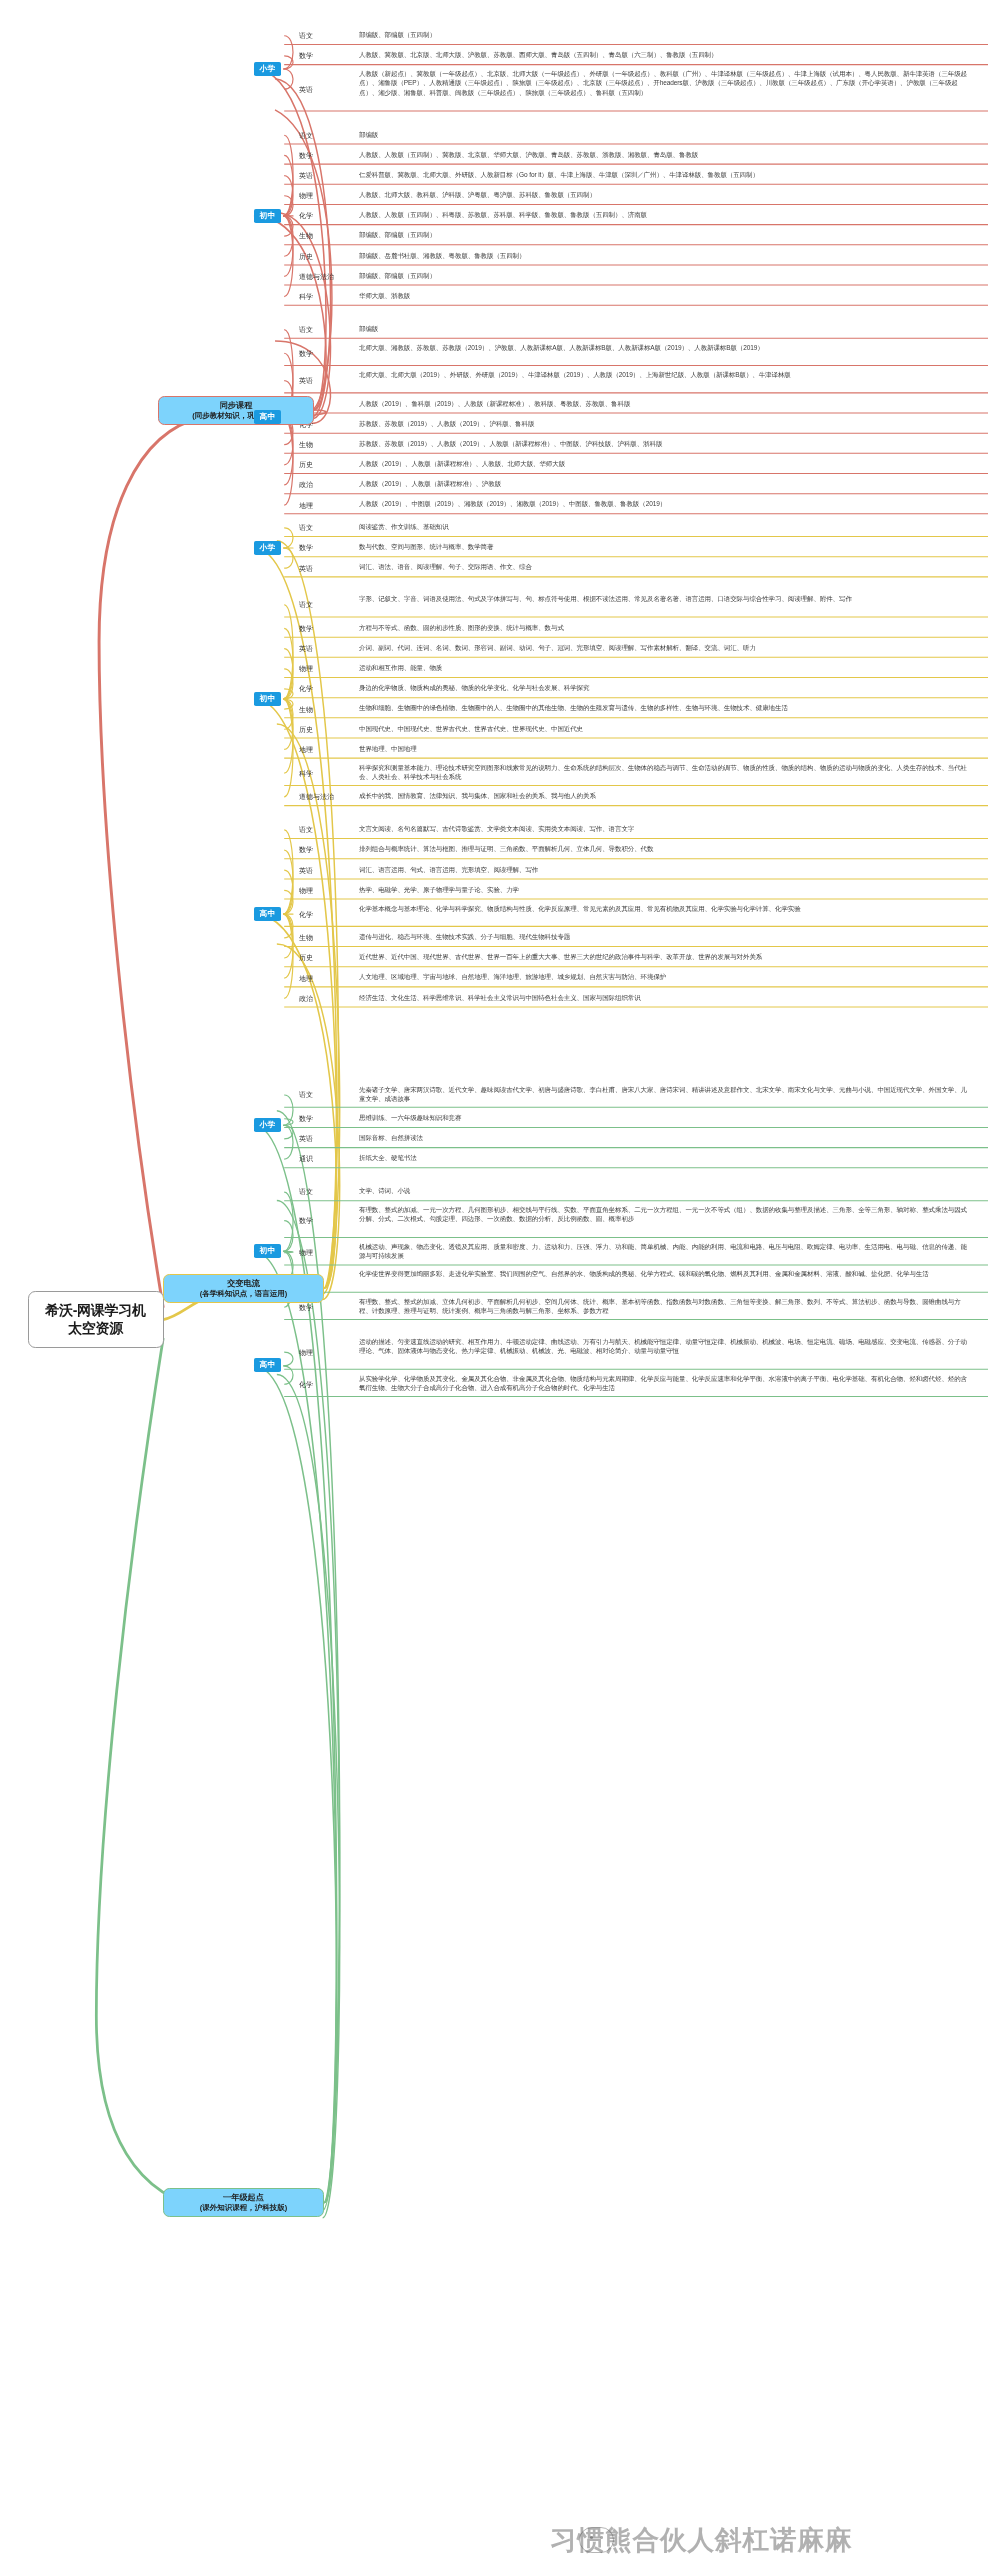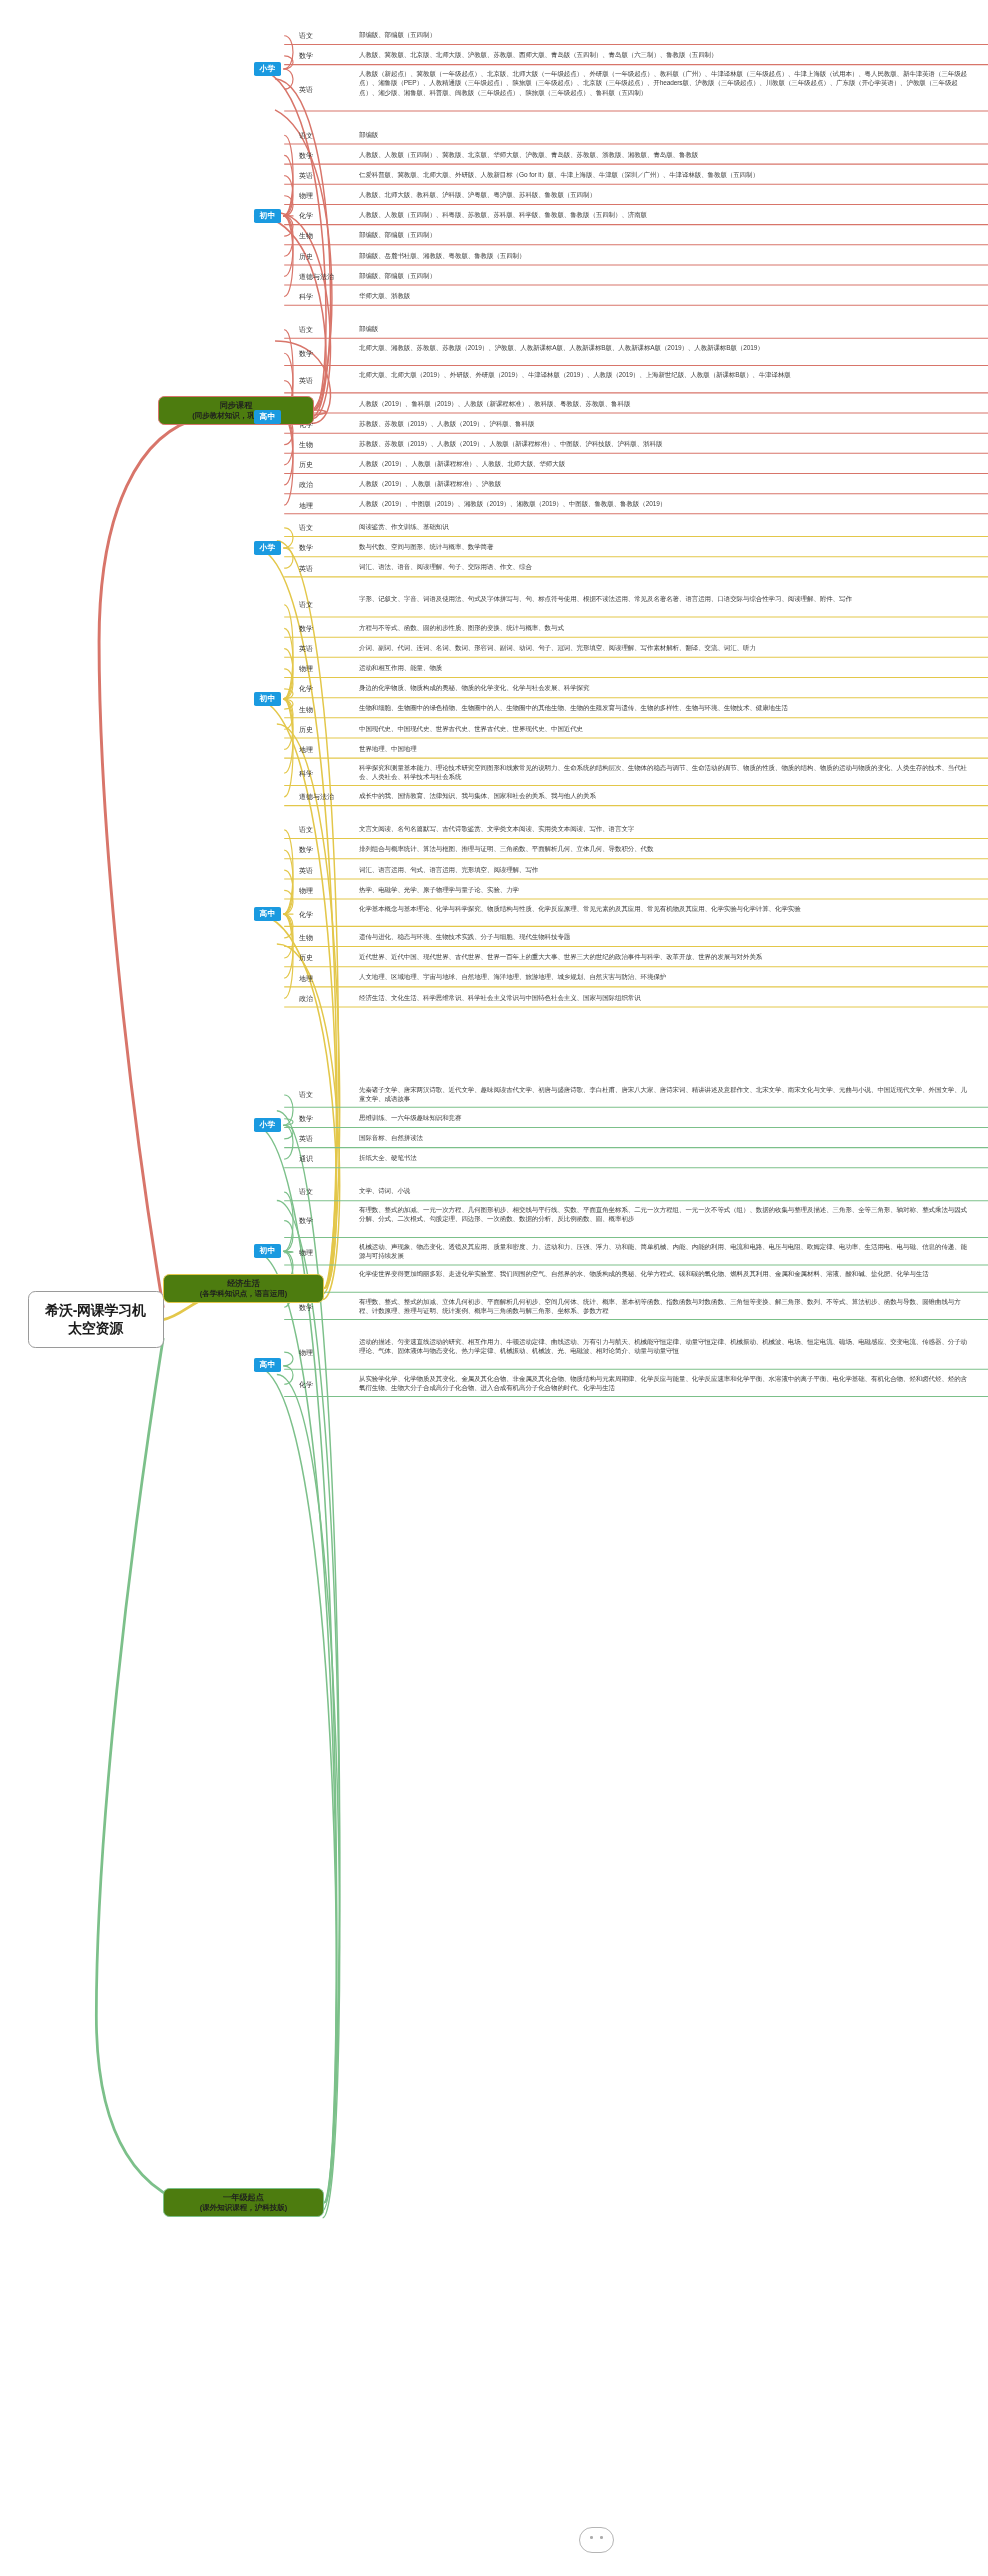--- a/index.html
+++ b/index.html
@@ -37,21 +37,21 @@
     line-height: 1.22;
     letter-spacing: -0.3px;
     z-index: 5;
   }
   .root-node span { display:block; white-space: nowrap; }
 
   
   .branch-node {
     position: absolute;
     border-radius: 6.4px;
-    background: #4d7c0f;
+    background: #7dd3fc;
     display: flex; flex-direction: column;
     align-items: center; justify-content: center;
     font-size: 7.9px; font-weight: bold; color: #1f1f1f;
     line-height: 1.35;
     text-align: center;
     padding: 2.7px 5.5px;
     z-index: 5;
   }
   .branch-node .bt { font-size: 8.2px; }
   .branch-node .bs { font-size: 7.5px; font-weight: bold; }
@@ -270,30 +270,31 @@
     <span>希沃-网课学习机</span>
     <span>太空资源</span>
   </div>
 
   <div class="branch-node branch-red" id="branch-sync" style="left:158px; top:396px; width:156px;">
     <span class="bt">同步课程</span>
     <span class="bs">(同步教材知识，巩固学习)</span>
   </div>
 
   <div class="branch-node branch-yellow" id="branch-knowledge" style="left:163px; top:1274px; width:161px;">
-    <span class="bt">经济生活</span>
+    <span class="bt">交变电流</span>
     <span class="bs">(各学科知识点，语言运用)</span>
   </div>
 
   <div class="branch-node branch-green" id="branch-fun" style="left:163px; top:2188px; width:161px;">
     <span class="bt">一年级起点</span>
     <span class="bs">(课外知识课程，沪科技版)</span>
   </div>
 
   <div class="wm-badge"></div>
+  <div class="watermark">习惯熊合伙人斜杠诺麻麻</div>
 
 <div class="subject" style="left: 299px; top: 31px;">语文</div>
     <div class="detail" style="left: 359px; top: 30px; width: 614px;">部编版、部编版（五四制）</div>
     <div class="subject" style="left: 299px; top: 51px;">数学</div>
     <div class="detail" style="left: 359px; top: 50px; width: 614px;">人教版、冀教版、北京版、北师大版、沪教版、苏教版、西师大版、青岛版（五四制）、青岛版（六三制）、鲁教版（五四制）</div>
     <div class="subject" style="left: 299px; top: 85px;">英语</div>
     <div class="detail" style="left: 359px; top: 69px; width: 614px;">人教版（新起点）、冀教版（一年级起点）、北京版、北师大版（一年级起点）、外研版（一年级起点）、教科版（广州）、牛津译林版（三年级起点）、牛津上海版（试用本）、粤人民教版、新牛津英语（三年级起点）、湘鲁版（PEP）、人教精通版（三年级起点）、陕旅版（三年级起点）、北京版（三年级起点）、开headers版、沪教版（三年级起点）、川教版（三年级起点）、广东版（开心学英语）、沪教版（三年级起点）、湘少版、湘鲁版、科普版、闽教版（三年级起点）、陕旅版（三年级起点）、鲁科版（五四制）</div>
     <div class="stage-chip" style="left: 254px; top: 62px;">小学</div>
     <div class="subject" style="left: 299px; top: 131px;">语文</div>
     <div class="detail" style="left: 359px; top: 130px; width: 614px;">部编版</div>

